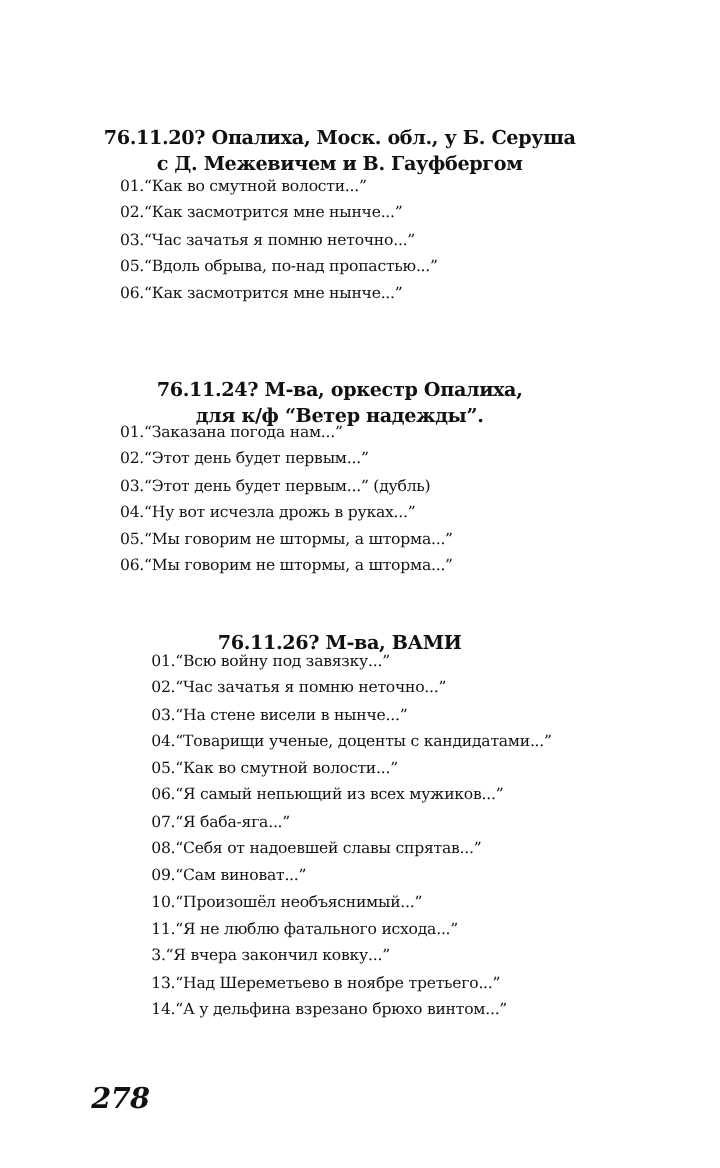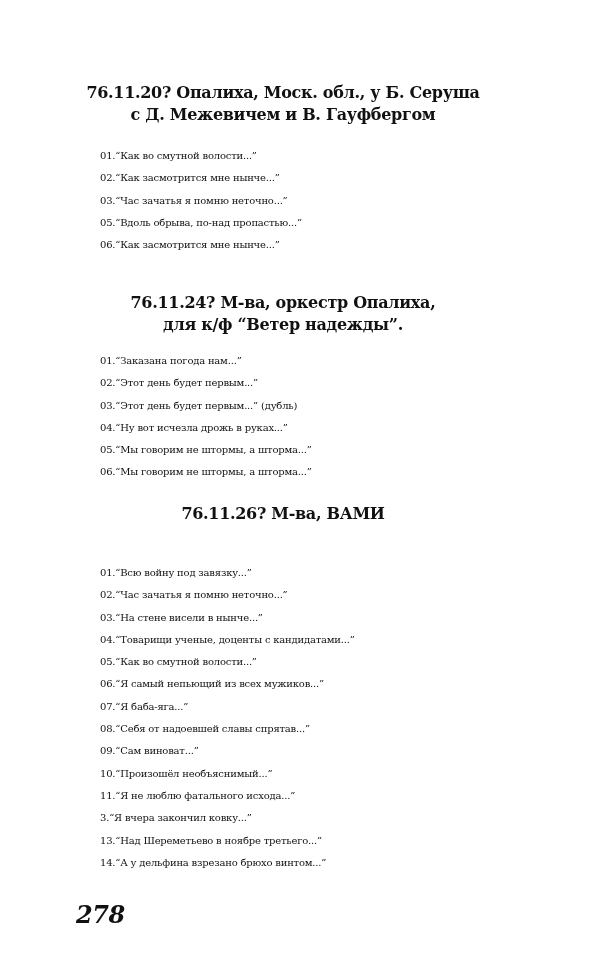--- a/index.html
+++ b/index.html
@@ -18,38 +18,39 @@
     .page {
       position: absolute;
       left: 0; top: 0;
       width: 600px;
       height: 973px;
     }
     .section {
       position: absolute;
       left: 0;
       width: 556px;
+      margin-top: 22px;
     }
     .heading {
       text-align: center;
       font-weight: bold;
       font-size: 16px;
       line-height: 22px;
       letter-spacing: -0.3px;
       margin-left: 10px;
     }
     .track-list {
       list-style: none;
       margin: 0;
       padding: 0;
       position: absolute;
       left: 100px;
     }
     .track {
-      font-size: 10px;
+      font-size: 13px;
       line-height: 22.3px;
       white-space: nowrap;
       letter-spacing: -0.2px;
     }
     .track .num { }
     .page-number {
       position: absolute;
       left: 76px;
       top: 900px;
       font-size: 24px;
@@ -90,21 +91,21 @@
     <li class="track"><span class="num">04.</span><span>“Ну вот исчезла дрожь в руках...”</span></li>
     <li class="track"><span class="num">05.</span><span>“Мы говорим не штормы, а штормa...”</span></li>
     <li class="track"><span class="num">06.</span><span>“Мы говорим не штормы, а штормa...”</span></li>
   </ul>
 
   <div class="section" style="top:503px;">
     <div class="heading">
       <div>76.11.26? М-ва, ВАМИ</div>
     </div>
   </div>
-  <ul class="track-list" style="top:562px;">
+  <ul class="track-list" style="top:541px;margin-left:26px;">
     <li class="track"><span class="num">01.</span><span>“Всю войну под завязку...”</span></li>
     <li class="track"><span class="num">02.</span><span>“Час зачатья я помню неточно...”</span></li>
     <li class="track"><span class="num">03.</span><span>“На стене висели в нынче...”</span></li>
     <li class="track"><span class="num">04.</span><span>“Товарищи ученые, доценты с кандидатами...”</span></li>
     <li class="track"><span class="num">05.</span><span>“Как во смутной волости...”</span></li>
     <li class="track"><span class="num">06.</span><span>“Я самый непьющий из всех мужиков...”</span></li>
     <li class="track"><span class="num">07.</span><span>“Я баба-яга...”</span></li>
     <li class="track"><span class="num">08.</span><span>“Себя от надоевшей славы спрятав...”</span></li>
     <li class="track"><span class="num">09.</span><span>“Сам виноват...”</span></li>
     <li class="track"><span class="num">10.</span><span>“Произошёл необъяснимый...”</span></li>

